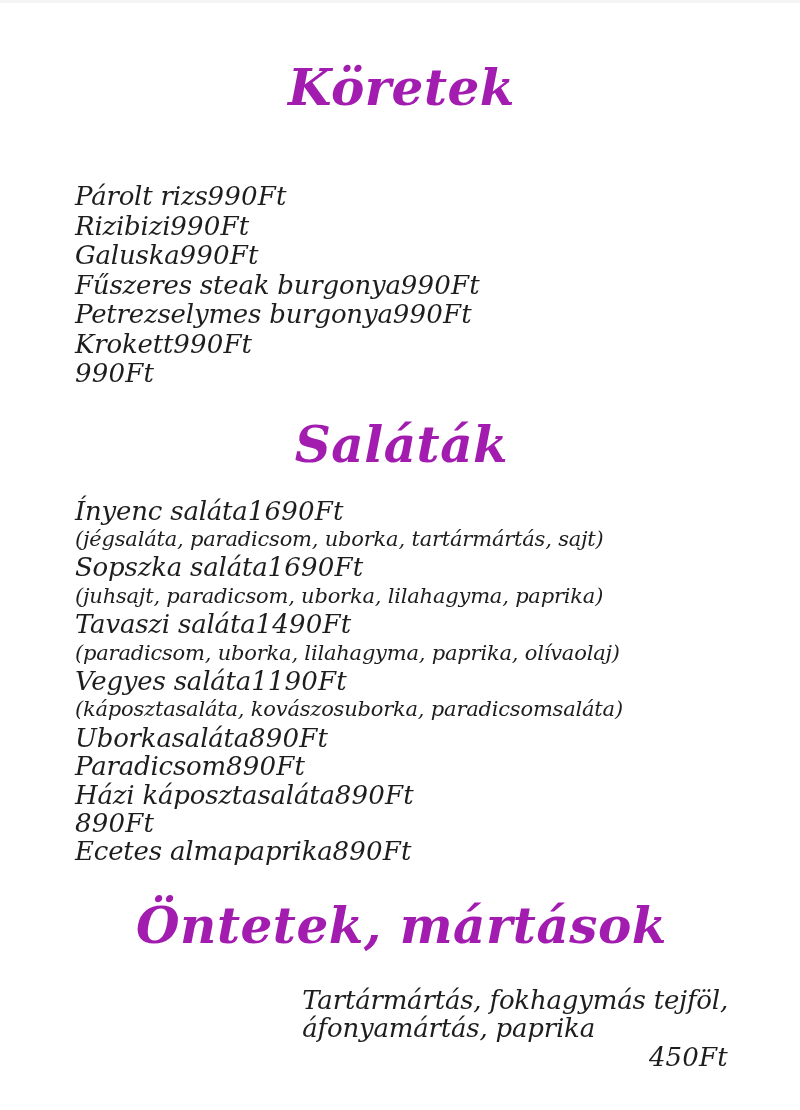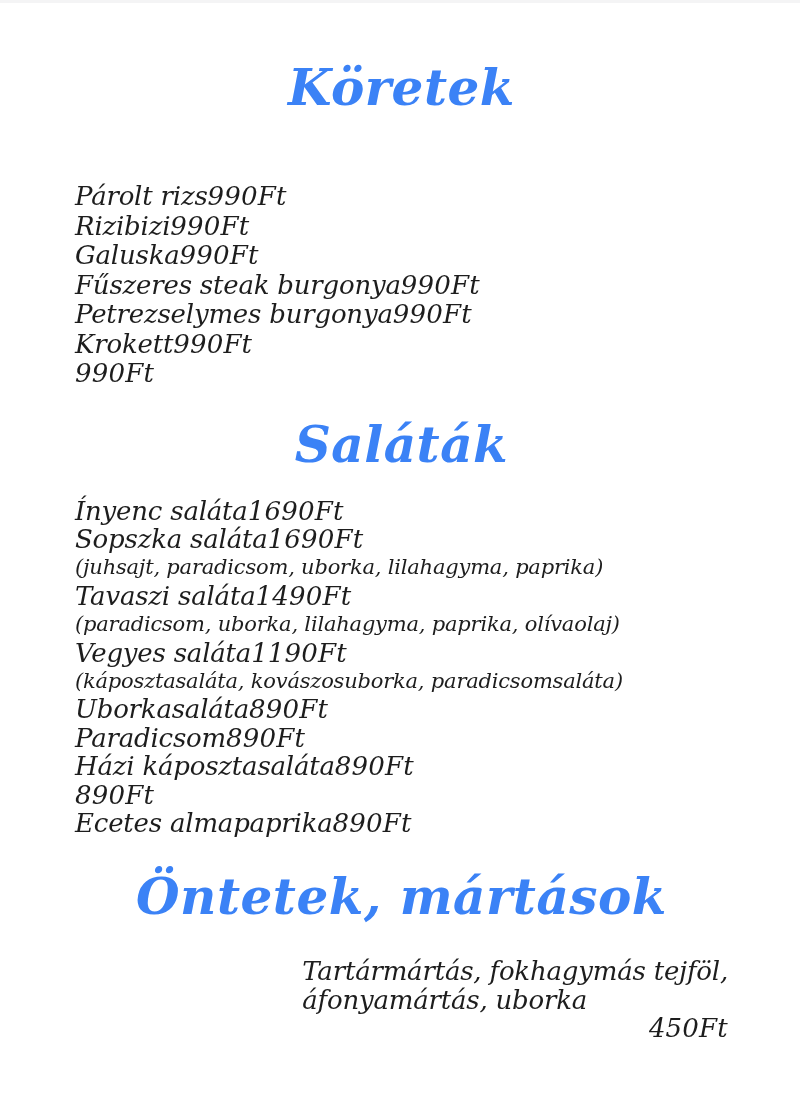--- a/index.html
+++ b/index.html
@@ -26,21 +26,21 @@
     box-sizing: border-box;
   }
   .section-title {
     font-size: 50px;
     font-weight: bold;
     font-style: italic;
     text-align: center;
     margin: 9px;
     line-height: 60px;
     letter-spacing: 0.5px;
-    color: #3b82f6;
+    color: #a21caf;
   }
   #title-koretek   { margin-top: 55px; }
   #title-salatak   { margin-top: 26px; }
   #title-ontetek   { margin-top: 30px; }
 
   .items {
     list-style: none;
     margin: 0;
     padding: 0;
   }
@@ -115,20 +115,21 @@
     </ul>
   </section>
 
   <section>
     <h1 class="section-title" id="title-salatak">Saláták</h1>
     <ul class="items" id="list-salatak">
       <li class="row">
         <span class="item-name">Ínyenc saláta</span>
         <span class="item-price">1690Ft</span>
       </li>
+      <li class="desc">(jégsaláta, paradicsom, uborka, tartármártás, sajt)</li>
       <li class="row">
         <span class="item-name">Sopszka saláta</span>
         <span class="item-price">1690Ft</span>
       </li>
       <li class="desc">(juhsajt, paradicsom, uborka, lilahagyma, paprika)</li>
       <li class="row">
         <span class="item-name">Tavaszi saláta</span>
         <span class="item-price">1490Ft</span>
       </li>
       <li class="desc">(paradicsom, uborka, lilahagyma, paprika, olívaolaj)</li>
@@ -158,20 +159,20 @@
       </li>
     </ul>
   </section>
 
   <section>
     <h1 class="section-title" id="title-ontetek">Öntetek, mártások</h1>
     <ul class="items" id="list-ontetek">
       <li class="row row-bottom">
         <span class="item-name">
           <span>Tartármártás, fokhagymás tejföl,</span><br>
-          <span>áfonyamártás, uborka</span>
+          <span>áfonyamártás, paprika</span>
         </span>
         <span class="item-price">450Ft</span>
       </li>
     </ul>
   </section>
 
 </main>
 
 </body></html>

